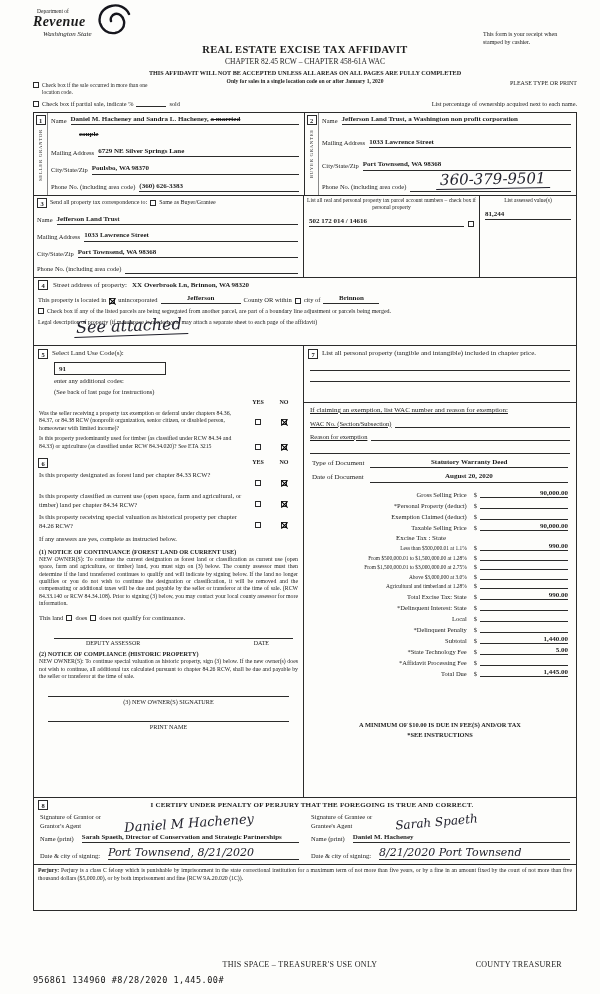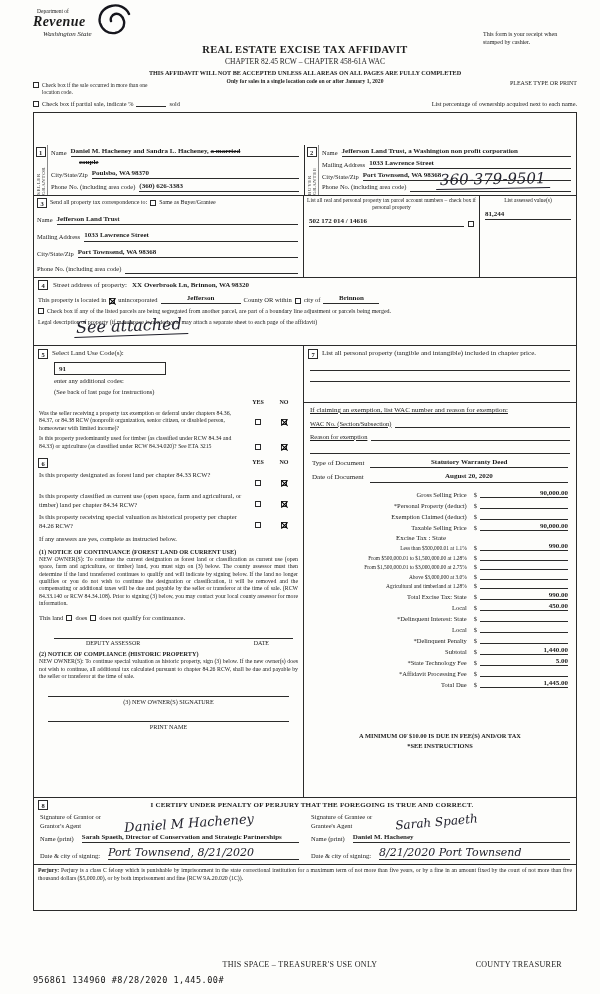--- a/index.html
+++ b/index.html
@@ -32,21 +32,21 @@
 .warning{font-size:6.2px;font-weight:bold;margin-top:3px;}
 .onlyfor{font-size:5.6px;font-weight:bold;margin-top:2px;}
 .receipt-note{position:absolute;right:0;top:24px;width:94px;font-size:6px;line-height:1.35;}
 .type-print{position:absolute;right:0;top:74px;font-size:6px;}
 .pre1{position:absolute;left:0;top:76px;width:132px;display:flex;gap:3px;font-size:5.5px;line-height:1.25;}
 .pre2{position:absolute;left:0;top:94px;width:544px;display:flex;align-items:flex-end;font-size:6.3px;}
 .pct-line{display:inline-block;width:30px;border-bottom:1px solid #2b2b2b;margin:0 3px;height:7px;}
 
 .form{position:absolute;left:33px;top:112px;width:544px;border:1px solid #2b2b2b;background:#fdfdfb;}
 .r12{display:flex;height:83px;border-bottom:1px solid #2b2b2b;}
-.sec{display:flex;width:50%;margin-top:32px;}
+.sec{display:flex;width:50%;}
 .sec1{border-right:1px solid #2b2b2b;}
 .secside{flex:none;width:14px;display:flex;flex-direction:column;align-items:center;padding-top:2px;border-right:1px solid #8a8a8a;}
 .vlab{writing-mode:vertical-rl;transform:rotate(180deg);font-size:5px;letter-spacing:.6px;margin-top:4px;color:#333;}
 .secfields{flex:1;display:flex;flex-direction:column;justify-content:space-between;padding:2px 5px 3px 3px;}
 .frow{display:flex;align-items:flex-end;}
 .lab{white-space:nowrap;margin-right:4px;flex:none;}
 .val{flex:1;min-height:9px;font-weight:bold;}
 .cont{margin-left:28px;margin-top:-2px;}
 
 .r3{display:flex;height:82px;border-bottom:1px solid #2b2b2b;}
@@ -174,20 +174,24 @@
         </div>
         <div class="secfields">
           <div class="frow">
             <span class="lab t65">Name</span>
             <span class="val t7 uline"><span>Daniel M. Hacheney and Sandra L. Hacheney,</span> <span class="strike">a married</span></span>
           </div>
           <div class="frow cont">
             <span class="val t7" style="flex:none;min-width:30px;"><span class="strike">couple</span></span>
           </div>
           <div class="frow">
+            <span class="lab t65">Mailing Address</span>
+            <span class="val t7 uline">6729 NE Silver Springs Lane</span>
+          </div>
+          <div class="frow">
             <span class="lab t65">City/State/Zip</span>
             <span class="val t7 uline">Poulsbo, WA 98370</span>
           </div>
           <div class="frow">
             <span class="lab t65">Phone No. (including area code)</span>
             <span class="val t7 uline">(360) 626-3383</span>
           </div>
         </div>
       </div>
       <div class="sec">
@@ -425,25 +429,20 @@
               <span class="plabel">Agricultural and timberland at 1.28%</span>
               <span class="pd">$</span>
               <span class="pval"></span>
             </div>
           <div class="prow">
               <span class="plabel">Total Excise Tax: State</span>
               <span class="pd">$</span>
               <span class="pval">990.00</span>
             </div>
           <div class="prow">
-              <span class="plabel">Local</span>
-              <span class="pd">$</span>
-              <span class="pval">450.00</span>
-            </div>
-          <div class="prow">
               <span class="plabel">*Delinquent Interest: State</span>
               <span class="pd">$</span>
               <span class="pval"></span>
             </div>
           <div class="prow">
               <span class="plabel">Local</span>
               <span class="pd">$</span>
               <span class="pval"></span>
             </div>
           <div class="prow">

